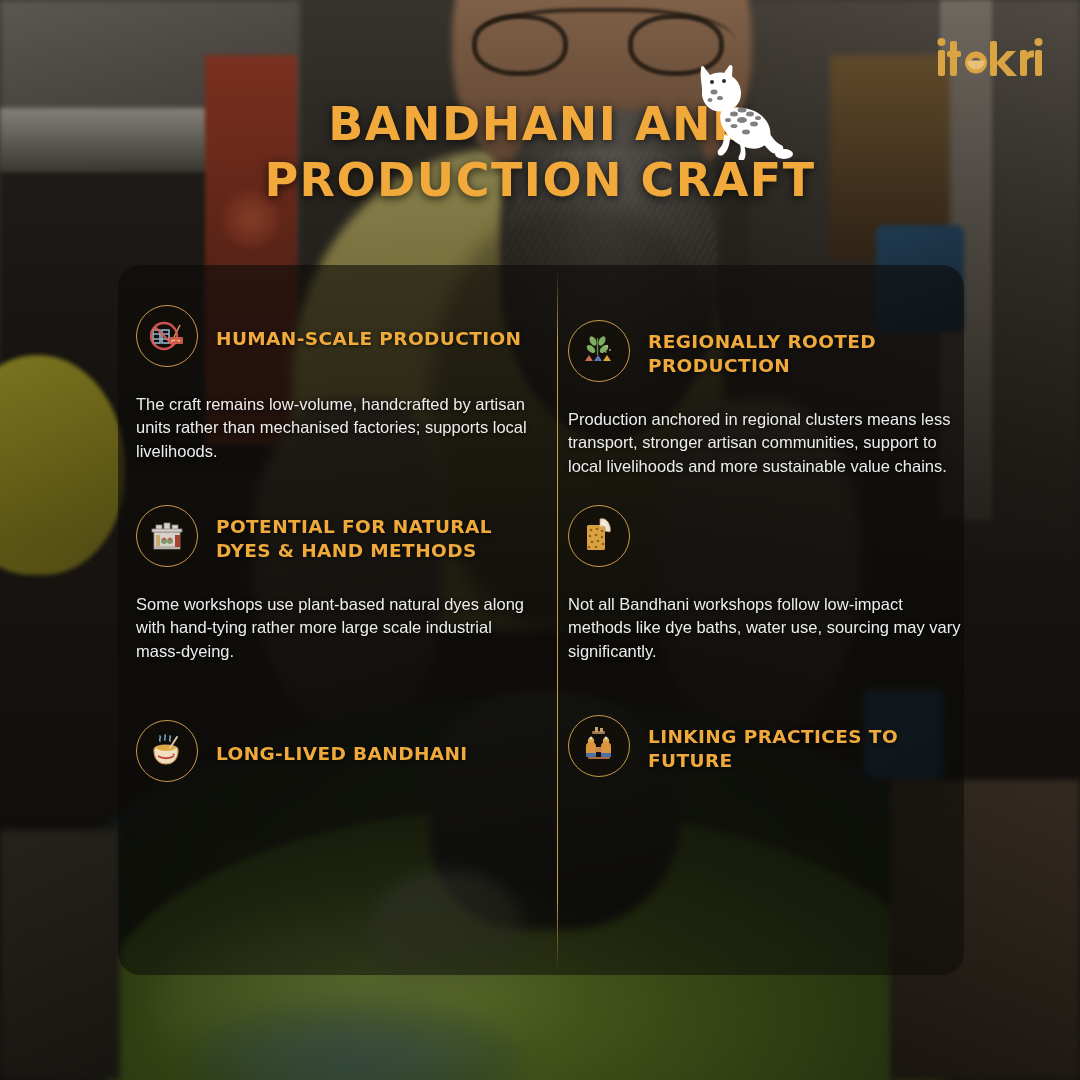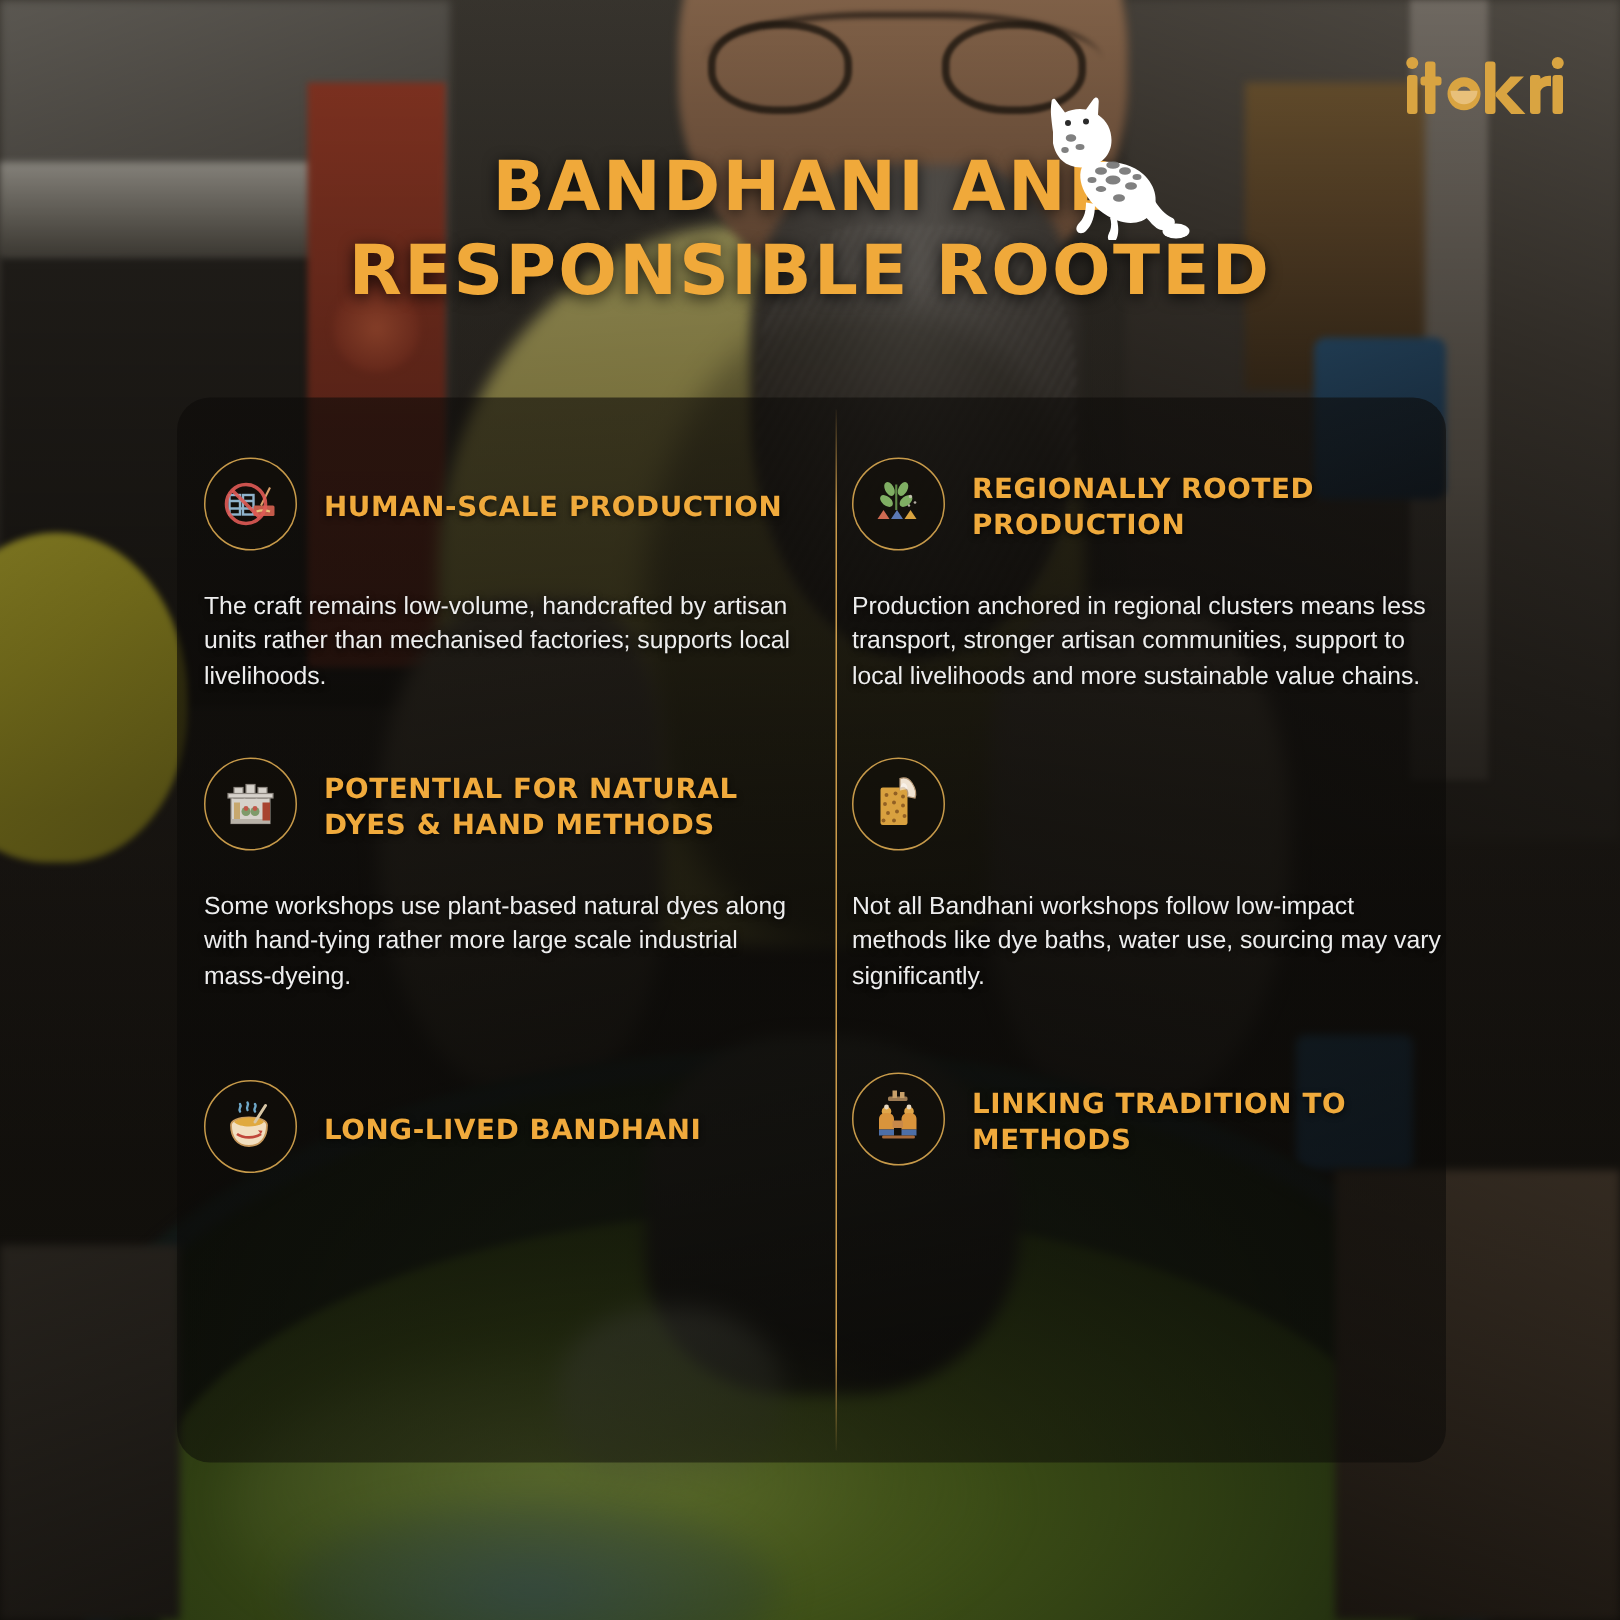--- a/index.html
+++ b/index.html
@@ -356,21 +356,21 @@
         <rect x="84" y="12" width="7" height="26" rx="2"></rect>
         <path d="M88 18c2-4 6-6 10-5.5v7c-3-.6-6 .8-7 3.2z"></path>
         <rect x="99" y="12" width="7" height="26" rx="2"></rect>
         <circle cx="102.5" cy="4" r="4"></circle>
       </g>
     </svg>
   </div>
 
   <div class="title-wrap">
     <div class="title-line">BANDHANI AND</div>
-    <div class="title-line">RESPONSIBLE ROOTED</div>
+    <div class="title-line">PRODUCTION CRAFT</div>
   </div>
 
   <svg class="cat" viewBox="0 0 120 108">
     <g fill="#ffffff">
       <path d="M18 36c-1-8-2-14-1-20 0-2 2-3 3-1l6 8c4-2 9-3 14-2l5-7c1.5-2 3.5-1 3.5 1.5l-.5 9c6 4 9 10 9 17 0 10-7 17-18 18-12 1-19-6-21-16z"></path>
       <path d="M38 58c14-4 30-3 40 6 9 8 11 20 5 27-5 6-14 7-22 4-9-3-17-10-22-19-3-6-4-13-1-18z"></path>
       <path d="M74 86c5 5 9 11 13 14 3 2 7 2 10 0 3-2 3-6 0-7-4-2-8-6-11-11z"></path>
       <path d="M46 84c0 8-2 14-6 18-2 2-5 2-6 0-1-2 0-4 2-6 3-3 4-8 4-13z"></path>
       <path d="M60 92c2 7 2 12 0 16-1 2-4 2-5 0-1-2 0-4 1-6 1-3 1-6 0-9z"></path>
       <ellipse cx="100" cy="102" rx="9" ry="5"></ellipse>
@@ -477,21 +477,21 @@
               <path d="M30 28l-2-2.5 3 .4z" fill="#c0473a"></path>
             </svg>
           </div>
           <div class="card-title">LONG-LIVED BANDHANI</div>
         </div>
       </div>
     </div>
 
     <div class="col col-right">
 
-      <div class="card" style="top:40px;">
+      <div class="card" style="top:55px;">
         <div class="card-head">
           <div class="icon-circle">
             <svg width="46" height="46" viewBox="0 0 46 46">
               <g fill="#7fae63">
                 <ellipse cx="17" cy="13" rx="3" ry="5" transform="rotate(-28 17 13)"></ellipse>
                 <ellipse cx="26" cy="13" rx="3" ry="5" transform="rotate(28 26 13)"></ellipse>
                 <ellipse cx="15" cy="21" rx="3" ry="5" transform="rotate(-50 15 21)"></ellipse>
                 <ellipse cx="28" cy="21" rx="3" ry="5" transform="rotate(50 28 21)"></ellipse>
               </g>
               <line x1="21.5" y1="10" x2="21.5" y2="27" stroke="#5f8a48" stroke-width="1.4"></line>
@@ -566,19 +566,19 @@
                   <circle cx="30" cy="15" r="1.6"></circle>
                 </g>
               <g fill="#c8894a">
                   <rect x="19" y="24" width="7" height="5" rx="1"></rect>
                 </g>
               <g fill="#a86a3a">
                   <rect x="12" y="34" width="22" height="2" rx="1"></rect>
                 </g>
             </svg>
           </div>
-          <div class="card-title">LINKING TRADITION TO METHODS</div>
+          <div class="card-title">LINKING PRACTICES TO FUTURE</div>
         </div>
       </div>
     </div>
   </div>
 
 </div>
 
 </body></html>

